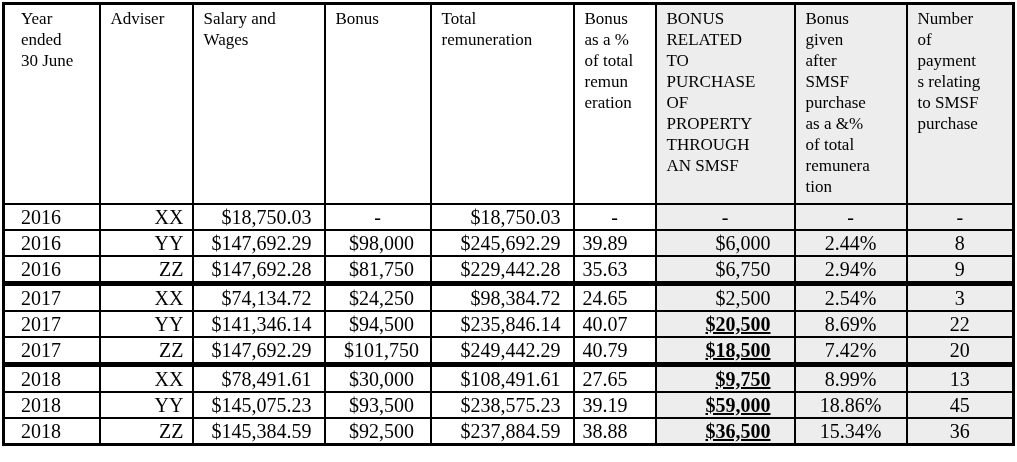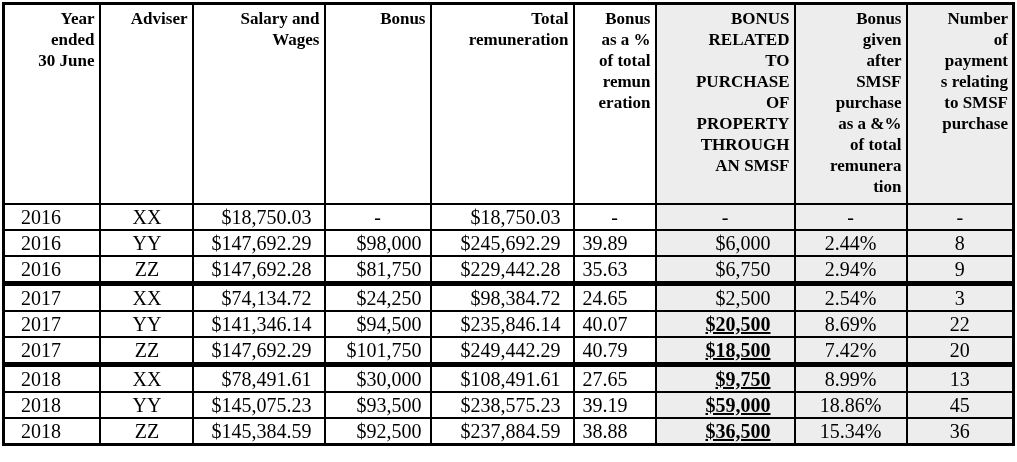--- a/index.html
+++ b/index.html
@@ -24,42 +24,42 @@
   }
   table.remtable th,
   table.remtable td {
     border: 2px solid #000000;
     overflow: hidden;
     box-sizing: border-box;
   }
   
   thead th {
     vertical-align: top;
-    text-align: right;
-    font-weight: bold;
+    text-align: left;
+    font-weight: normal;
     font-size: 17px;
     line-height: 21px;
     white-space: pre-line;
     padding: 3px 4px 3px 10px;
     height: 200px;
     border-bottom: 6px solid #000000;
   }
   thead th.first { padding-left: 16px; }
   
   tbody td {
     font-size: 20px;
     line-height: 24px;
     height: 25px;
     padding: 0 8px;
     white-space: nowrap;
   }
   td.c0 { text-align: left;  padding-left: 16px; }
-  td.c1 { text-align: center;  padding-left: 10px; }
+  td.c1 { text-align: right;  padding-left: 10px; }
   td.c2 { text-align: right; padding-right: 12px; }
-  td.c3 { text-align: right;  padding-left: 16px; }
+  td.c3 { text-align: center;  padding-left: 16px; }
   td.c4 { text-align: right; padding-right: 12px; }
   td.c5 { text-align: left;  }
   td.c6 { text-align: right; padding-right: 23px; }
   td.c7 { text-align: center; }
   td.c8 { text-align: center; }
   .shaded { background: #EDEDED; }
   td.dash { text-align: center; padding: 0; }
   td.bold { font-weight: bold; text-decoration: underline; }
   tr.group-start td { border-top: 5px solid #000000; }
 </style>

